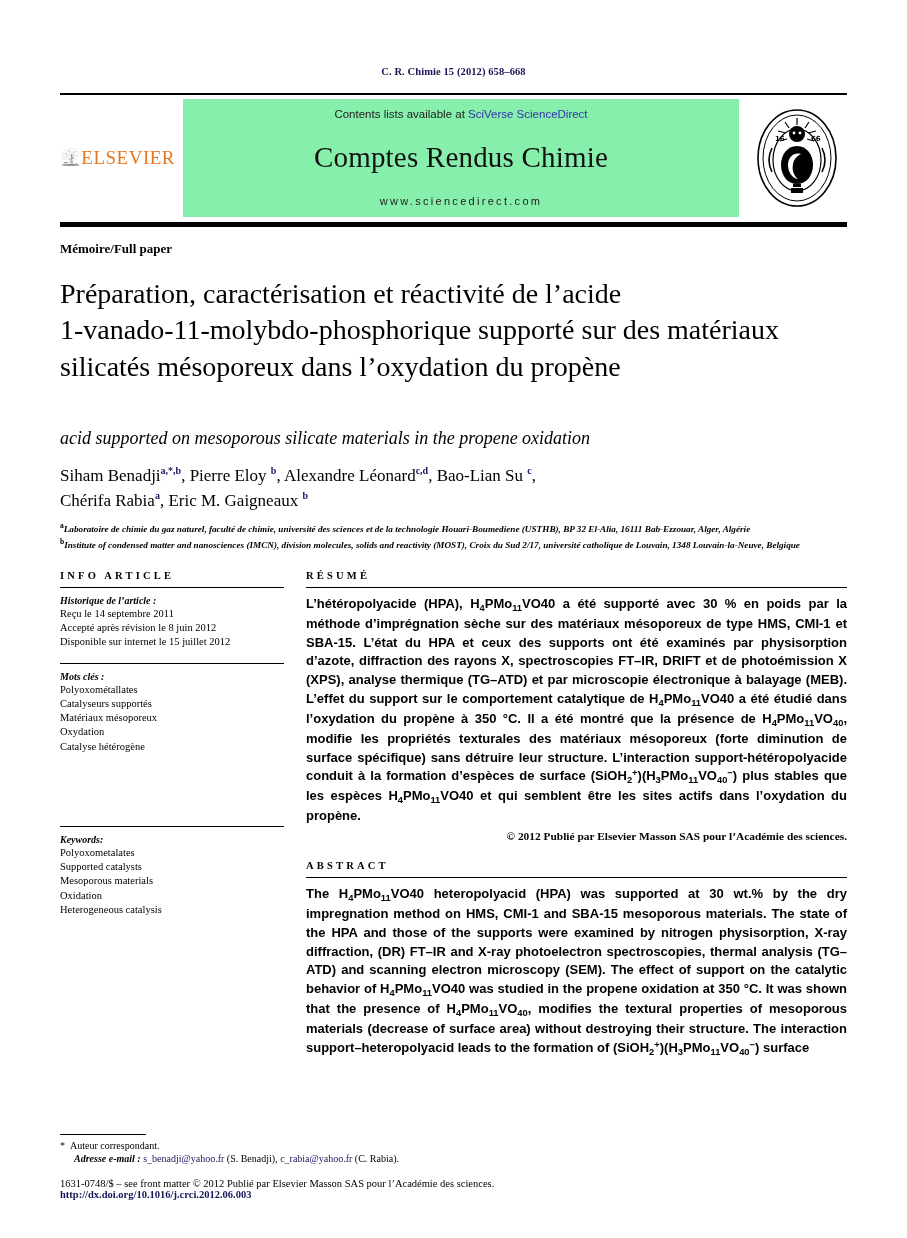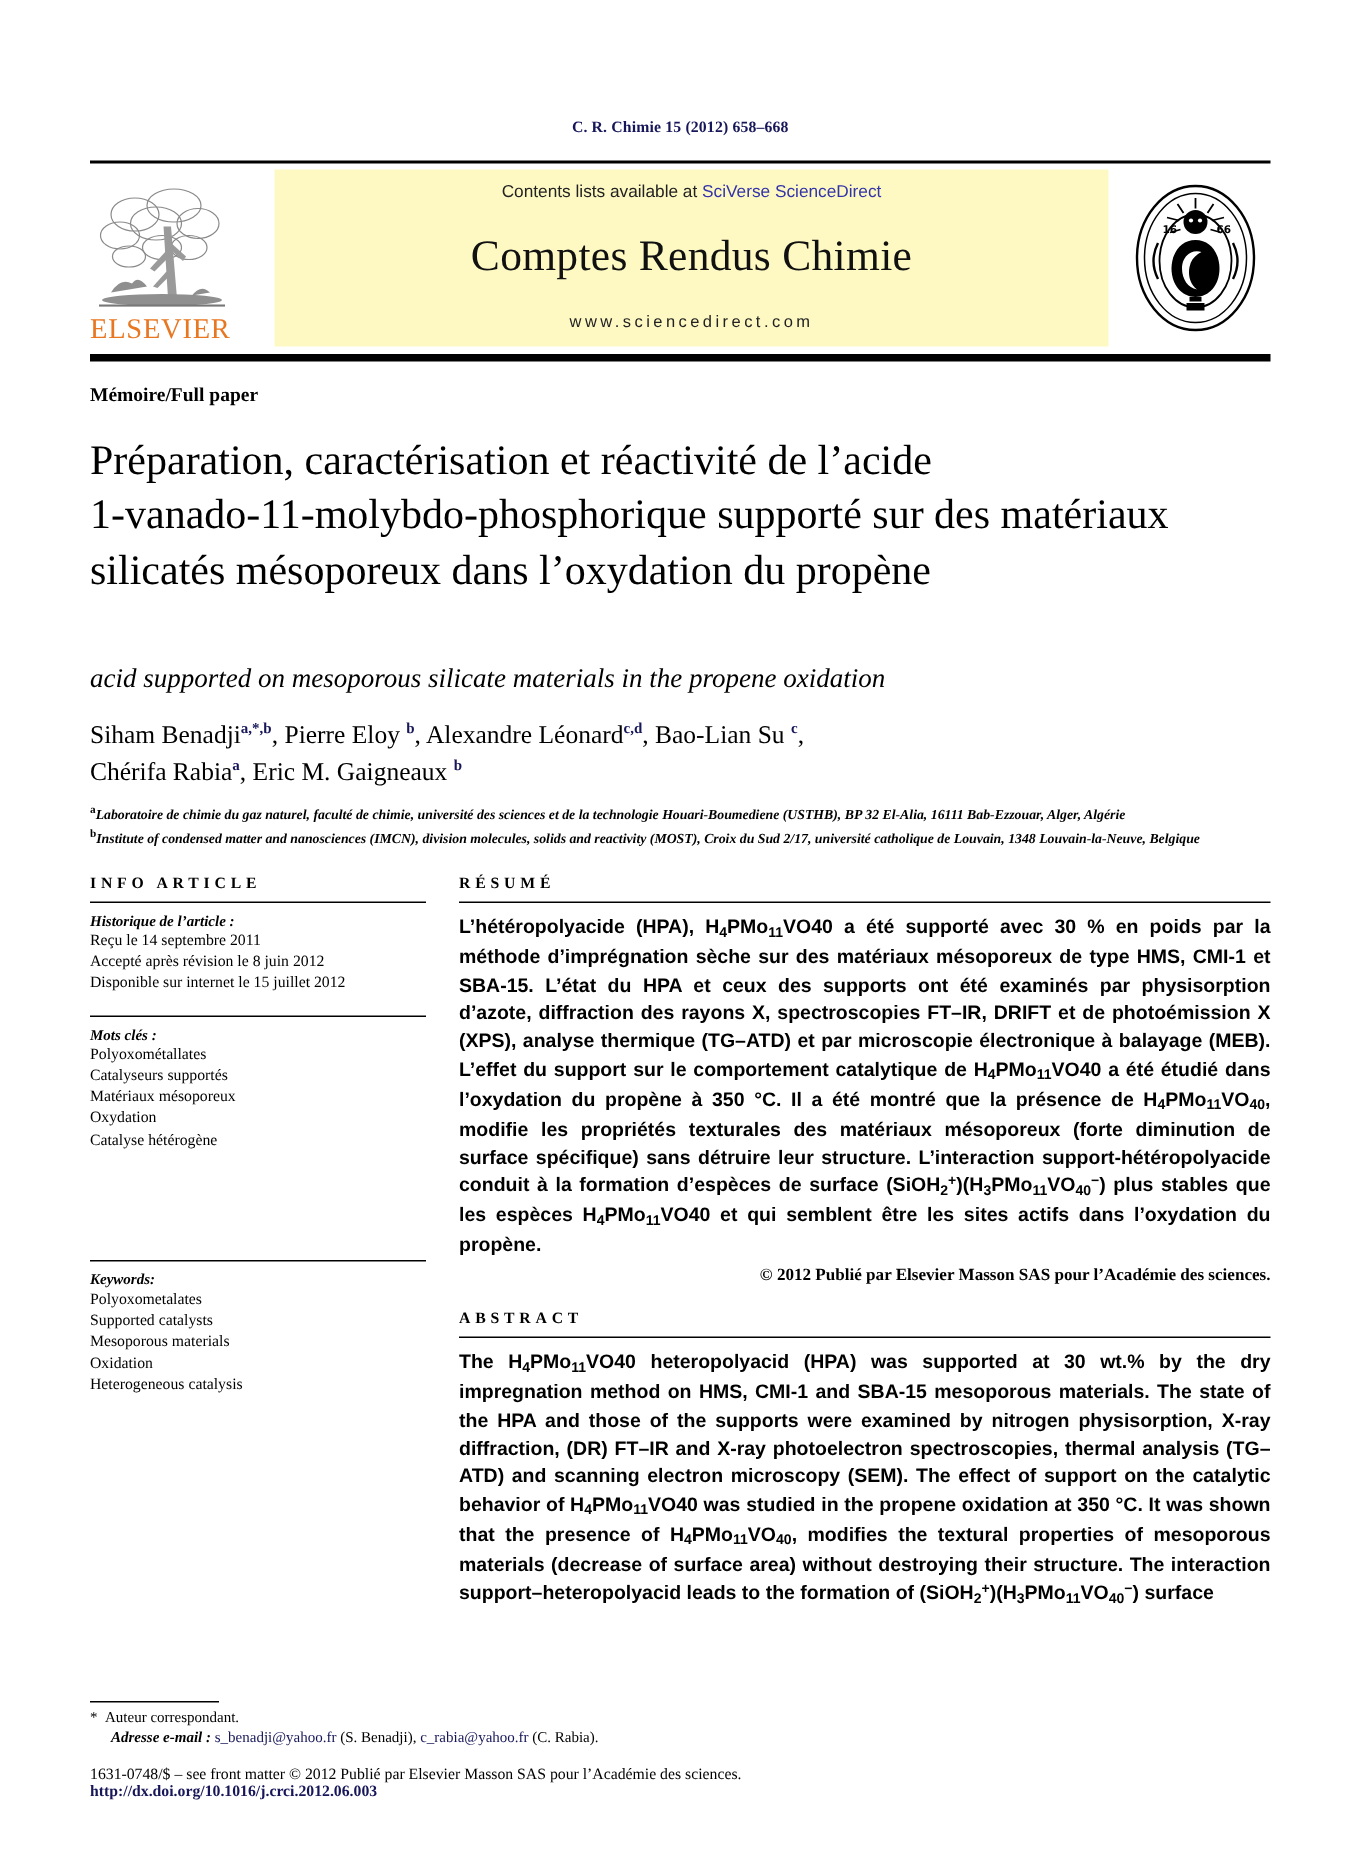--- a/index.html
+++ b/index.html
@@ -13,21 +13,21 @@
     font-family: "Liberation Serif", "DejaVu Serif", serif;
     color: #000000;
     position: relative;
     overflow: hidden;
   }
   .page {
     position: relative;
     width: 907px;
     height: 1238px;
     box-sizing: border-box;
-    padding: 18px 60px;
+    padding: 4px 60px;
   }
 
   
   .running-head {
     text-align: center;
     font-size: 10.5px;
     font-weight: bold;
     color: #161659;
     padding-top: 62px;
     letter-spacing: 0.1px;
@@ -42,37 +42,37 @@
   }
   .masthead {
     display: flex;
     align-items: stretch;
     height: 118px;
   }
   .elsevier-box {
     width: 115px;
     flex: 0 0 115px;
     display: flex;
-    flex-direction: column;
+    flex-direction: row;
     justify-content: flex-end;
-    align-items: flex-start;
+    align-items: center;
     padding-bottom: 2px;
   }
   .tree-svg { display:block; }
   .elsevier-word {
     font-family: "Liberation Serif", serif;
     font-size: 19px;
     color: #E87722;
     letter-spacing: 0.5px;
     line-height: 1;
     margin-top: 1px;
   }
   .journal-box {
     flex: 1 1 auto;
-    background: #fef9c3;
+    background: #86efac;
     display: flex;
     flex-direction: column;
     align-items: center;
     justify-content: space-between;
     padding: 9px 0 10px 0;
     margin: 0 8px;
   }
   .contents-line {
     font-family: "Liberation Sans", sans-serif;
     font-size: 11.5px;

